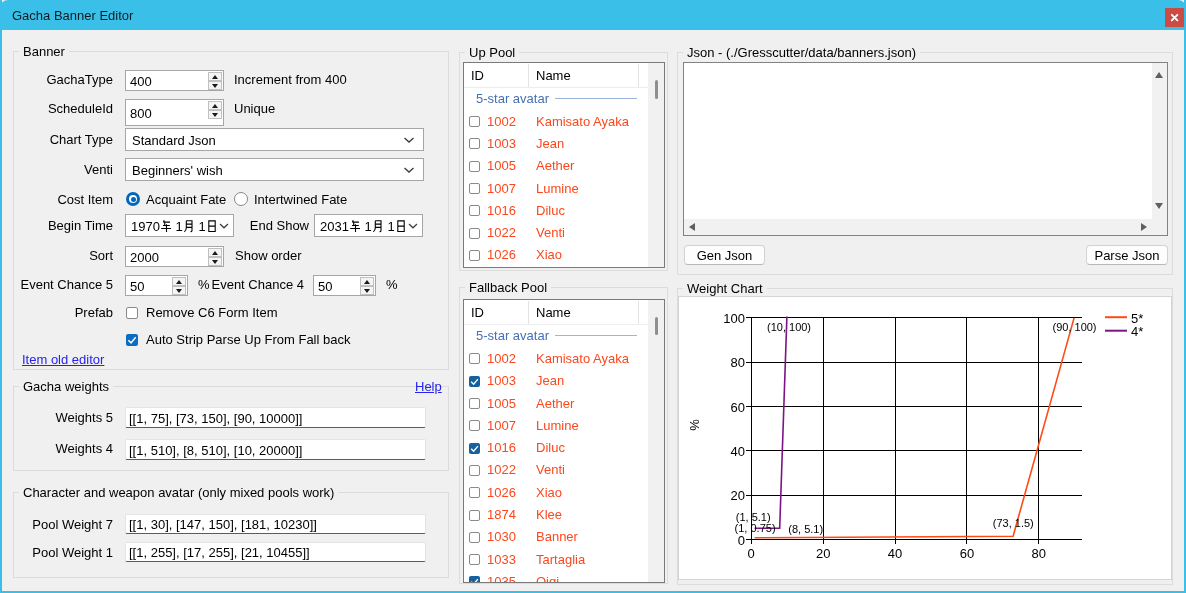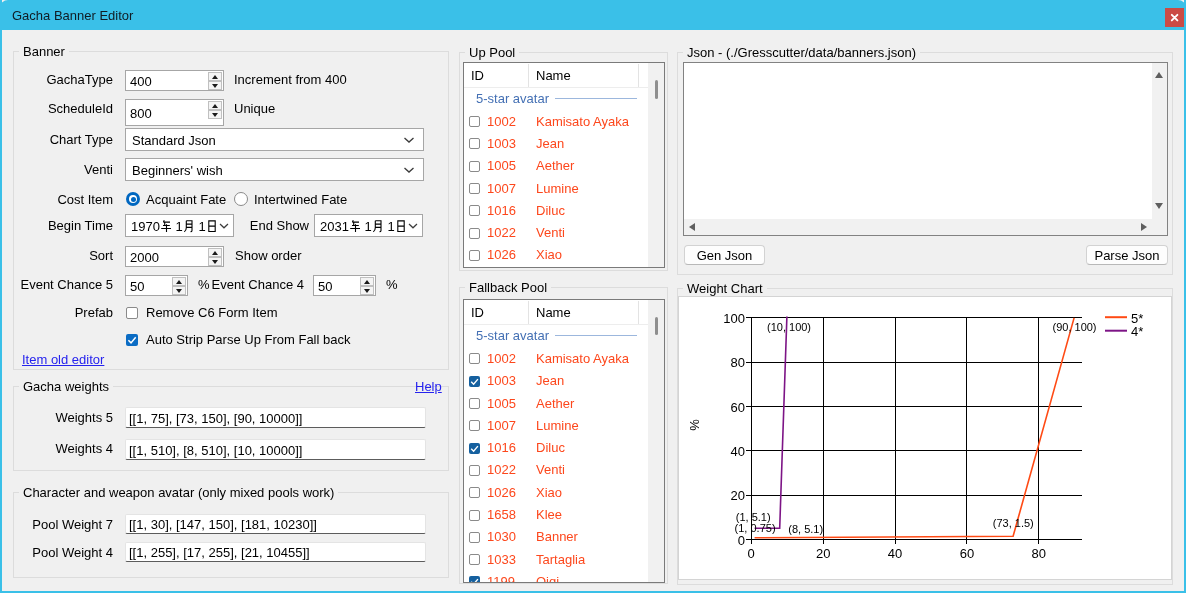--- a/index.html
+++ b/index.html
@@ -181,31 +181,31 @@
 <div class="a grp" style="left:13px;top:386px;width:436px;height:85px">
     <span>Gacha weights</span>
   </div>
 <a class="a lnk" style="left:415px;top:379px">Help</a>
 <div class="a rlab" style="top:410px">Weights 5</div>
 <div class="a tbox" style="left:125px;top:407px;width:301px;height:21px">
     <span class="tx">[[1, 75], [73, 150], [90, 10000]]</span>
   </div>
 <div class="a rlab" style="top:441px">Weights 4</div>
 <div class="a tbox" style="left:125px;top:439px;width:301px;height:21px">
-    <span class="tx">[[1, 510], [8, 510], [10, 10000]]</span>
+    <span class="tx">[[1, 510], [8, 510], [10, 20000]]</span>
   </div>
 
 <div class="a grp" style="left:13px;top:492px;width:436px;height:86px">
     <span>Character and weapon avatar (only mixed pools work)</span>
   </div>
 <div class="a rlab" style="top:517px">Pool Weight 7</div>
 <div class="a tbox" style="left:125px;top:514px;width:301px;height:20px">
     <span class="tx">[[1, 30], [147, 150], [181, 10230]]</span>
   </div>
-<div class="a rlab" style="top:545px">Pool Weight 4</div>
+<div class="a rlab" style="top:545px">Pool Weight 1</div>
 <div class="a tbox" style="left:125px;top:542px;width:301px;height:20px">
     <span class="tx">[[1, 255], [17, 255], [21, 10455]]</span>
   </div>
 
 <div class="a grp" style="left:459px;top:52px;width:209px;height:219px">
     <span>Up Pool</span>
   </div>
 <div class="a list" style="left:463px;top:62px;width:202px;height:206px;overflow:hidden">
 <div class="a lh" style="left:7px;top:5px">ID</div>
 <div class="a lh" style="left:72px;top:5px">Name</div>
@@ -275,34 +275,34 @@
     </div>
 <div class="a lid" style="left:23px;top:140px">1016</div>
 <div class="a lid" style="left:72px;top:140px">Diluc</div>
 <div class="a lck" style="left:5px;top:165px"></div>
 <div class="a lid" style="left:23px;top:162px">1022</div>
 <div class="a lid" style="left:72px;top:162px">Venti</div>
 <div class="a lck" style="left:5px;top:187px"></div>
 <div class="a lid" style="left:23px;top:185px">1026</div>
 <div class="a lid" style="left:72px;top:185px">Xiao</div>
 <div class="a lck" style="left:5px;top:210px"></div>
-<div class="a lid" style="left:23px;top:207px">1658</div>
+<div class="a lid" style="left:23px;top:207px">1874</div>
 <div class="a lid" style="left:72px;top:207px">Klee</div>
 <div class="a lck" style="left:5px;top:232px"></div>
 <div class="a lid" style="left:23px;top:229px">1030</div>
 <div class="a lid" style="left:72px;top:229px">Banner</div>
 <div class="a lck" style="left:5px;top:254px"></div>
 <div class="a lid" style="left:23px;top:252px">1033</div>
 <div class="a lid" style="left:72px;top:252px">Tartaglia</div>
 <div class="a lck on" style="left:5px;top:276px">
       <svg class="ck" width="11" height="11">
         <path d="M2.2 5.8 L4.6 8.2 L8.9 3.1" fill="none" stroke="#fff" stroke-width="1.4"></path>
       </svg>
     </div>
-<div class="a lid" style="left:23px;top:274px">1199</div>
+<div class="a lid" style="left:23px;top:274px">1035</div>
 <div class="a lid" style="left:72px;top:274px">Qiqi</div>
 </div>
 
 <div class="a grp" style="left:677px;top:52px;width:496px;height:223px">
     <span>Json - (./Gresscutter/data/banners.json)</span>
   </div>
 <div class="a" style="left:683px;top:62px;width:485px;height:174px;background:#fff;border:1px solid #828282">
   <div class="a sct" style="left:468px;top:0;width:15px;height:172px"></div>
   <div class="arr" style="left:471px;top:9px;border-left:4.5px solid transparent;border-right:4.5px solid transparent;border-bottom:6px solid #5f5f5f"></div>
   <div class="arr" style="left:471px;top:140px;border-left:4.5px solid transparent;border-right:4.5px solid transparent;border-top:6px solid #5f5f5f"></div>

